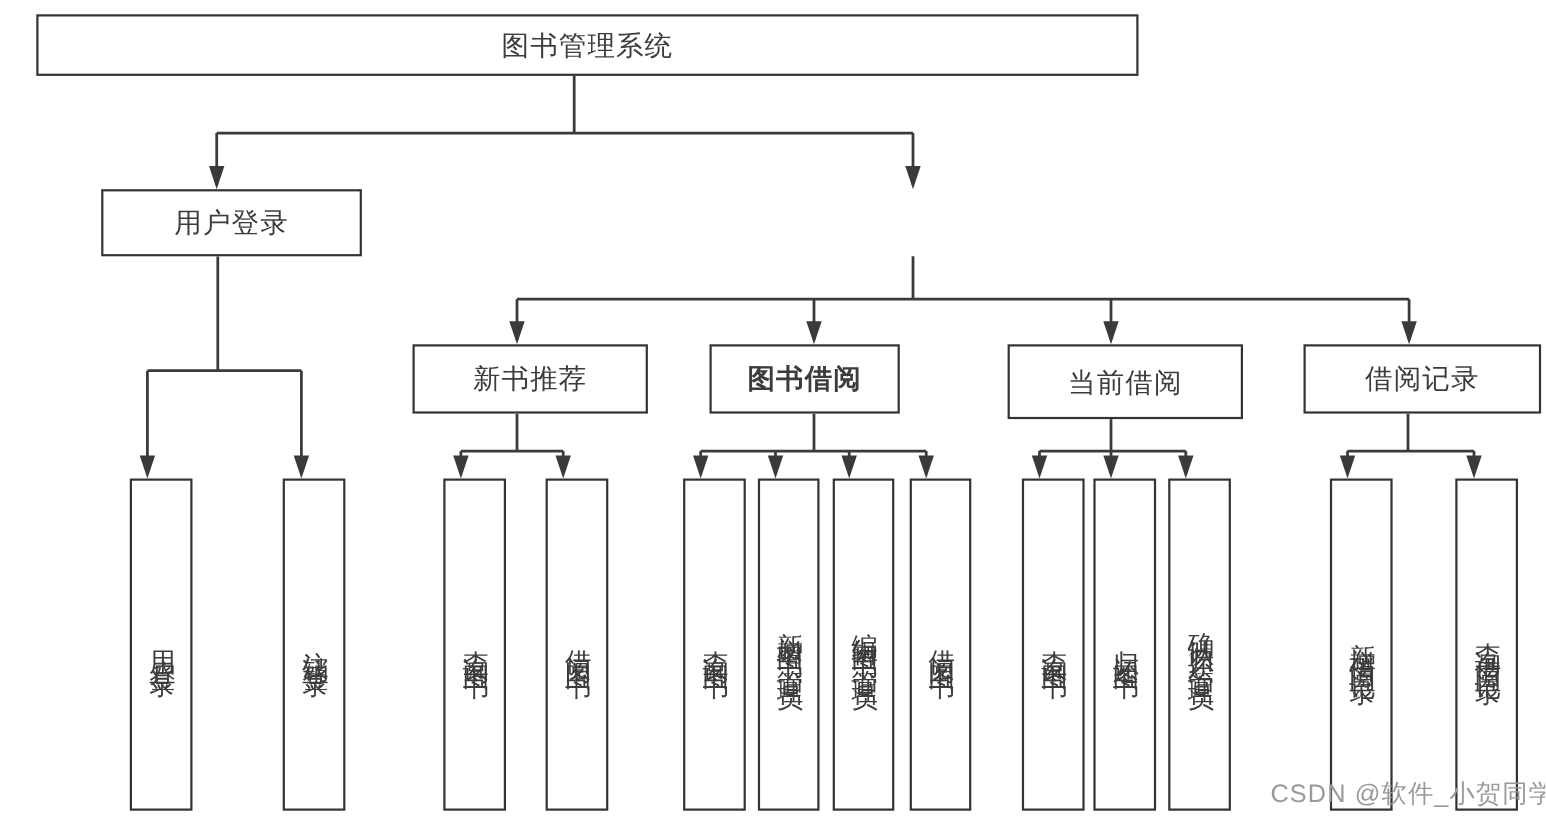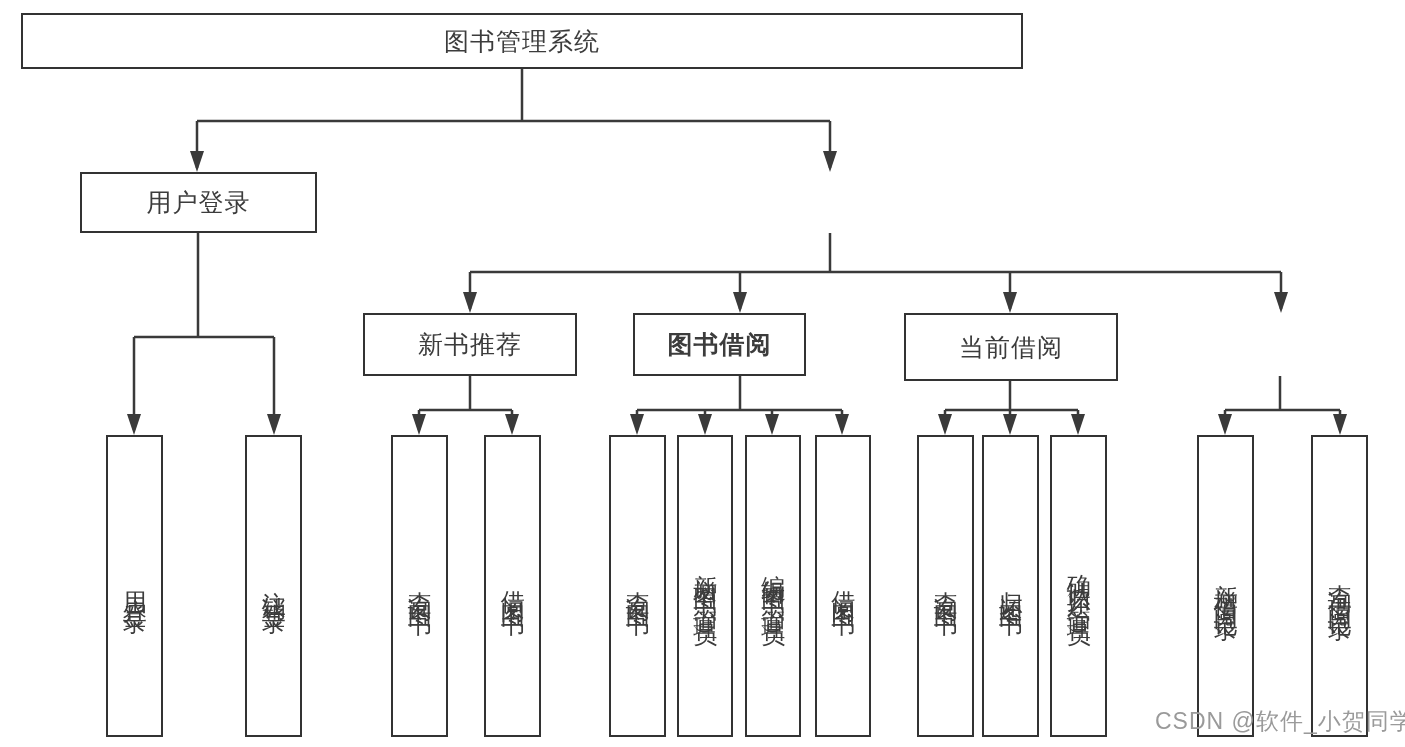--- a/index.html
+++ b/index.html
@@ -27,20 +27,21 @@
     background: #ffffff;
     border: 2.5px solid #333333;
     color: #3c3c3c;
     display: flex;
     align-items: center;
     justify-content: center;
     z-index: 2;
     font-size: 25px;
     letter-spacing: 1px;
     white-space: nowrap;
+    margin-left: 12px;
   }
   .leaf {
     top: 435px;
     width: 57px;
     height: 302px;
   }
   .vtext {
     writing-mode: vertical-rl;
     text-orientation: mixed;
     font-size: 24px;
@@ -113,20 +114,23 @@
 
   <div class="box" style="left:363px; top:313px; width:214px; height:63px;text-align:center;">
     <span>新书推荐</span>
   </div>
   <div class="box" style="left:633px; top:313px; width:173px; height:63px;font-weight:bold;">
     <span>图书借阅</span>
   </div>
   <div class="box" style="left:904px; top:313px; width:214px; height:68px;">
     <span>当前借阅</span>
   </div>
+  <div class="box" style="left:1173px; top:313px; width:216px; height:63px;">
+    <span>借阅记录</span>
+  </div>
 
   <div class="box leaf" style="left:106px;">
     <span class="vtext">用户登录</span>
   </div>
   <div class="box leaf" style="left:245px;">
     <span class="vtext">注销登录</span>
   </div>
 
   <div class="box leaf" style="left:391px;">
     <span class="vtext">查询图书</span>

